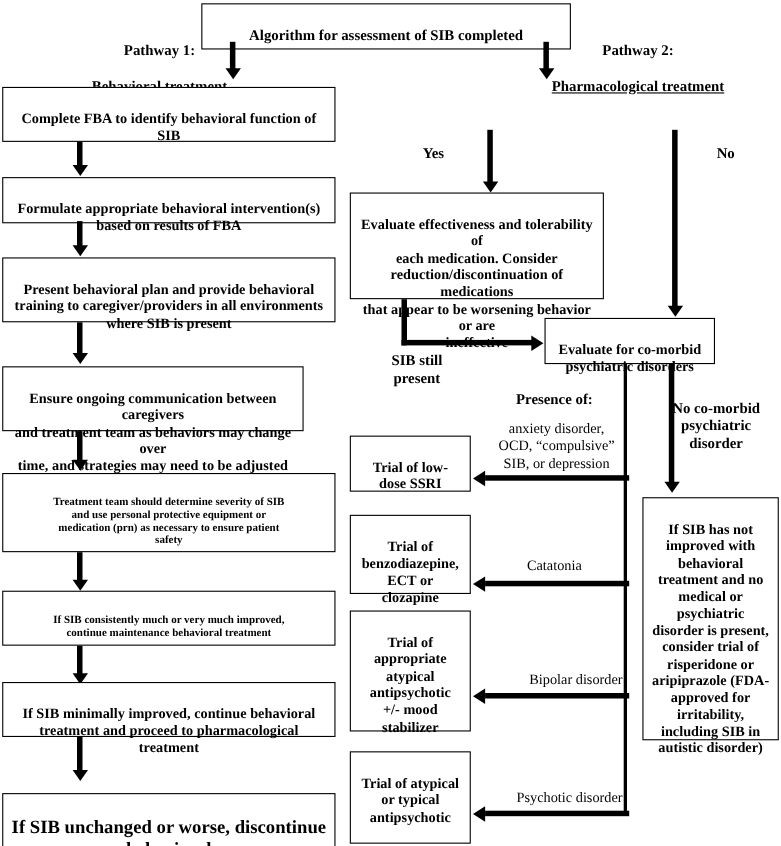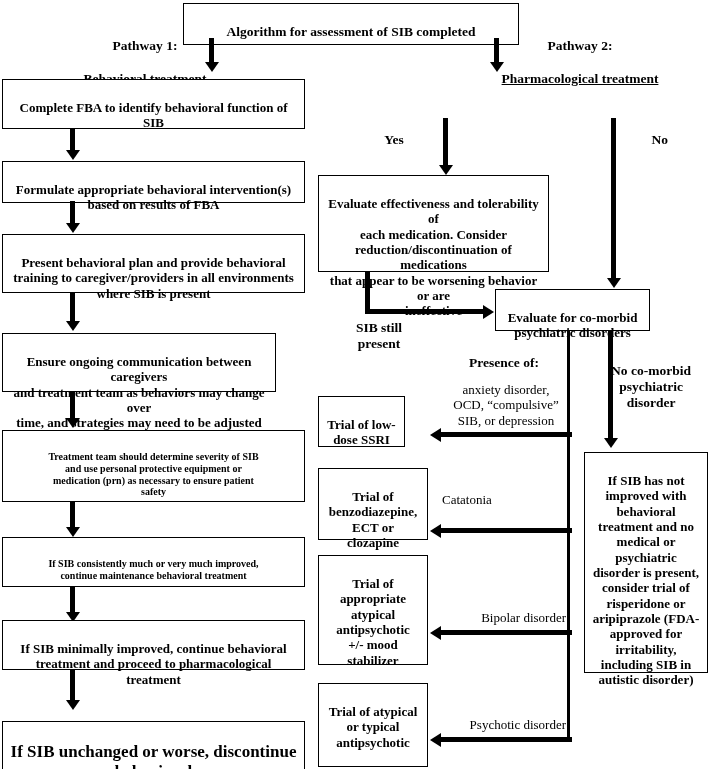--- a/index.html
+++ b/index.html
@@ -225,39 +225,39 @@
 disorder is present,
 consider trial of
 risperidone or
 aripiprazole (FDA-
 approved for
 irritability,
 including SIB in
 autistic disorder)</span>
   </div>
 
-  <div class="box" style="left:318px; top:396px; width:87px; height:51px; font-size:13px;">
+  <div class="box" style="left:318px; top:396px; width:110px; height:51px; font-size:13px;">
     <span class="txt">Trial of low-
 dose SSRI</span>
   </div>
   <div class="hshaft" style="left:441px; top:432px; width:131px;"></div>
   <div class="arrow-left" style="left:430px; top:427.5px;"></div>
   <div class="elabel" style="left:442px; top:382px; width:128px; font-size:13px;">anxiety disorder,
 OCD, “compulsive”
 SIB, or depression</div>
 
   <div class="box" style="left:318px; top:468px; width:110px; height:72px; font-size:13px;">
     <span class="txt">Trial of
 benzodiazepine,
 ECT or
 clozapine</span>
   </div>
   <div class="hshaft" style="left:441px; top:528px; width:131px;"></div>
   <div class="arrow-left" style="left:430px; top:523.5px;"></div>
-  <div class="elabel" style="left:442px; top:492px; width:124px; font-size:13px; text-align:left;">Catatonia</div>
+  <div class="elabel" style="left:442px; top:506px; width:124px; font-size:13px; text-align:center;">Catatonia</div>
 
   <div class="box" style="left:318px; top:555px; width:110px; height:110px; font-size:13px;">
     <span class="txt">Trial of
 appropriate
 atypical
 antipsychotic
 +/- mood
 stabilizer</span>
   </div>
   <div class="hshaft" style="left:441px; top:630px; width:131px;"></div>

